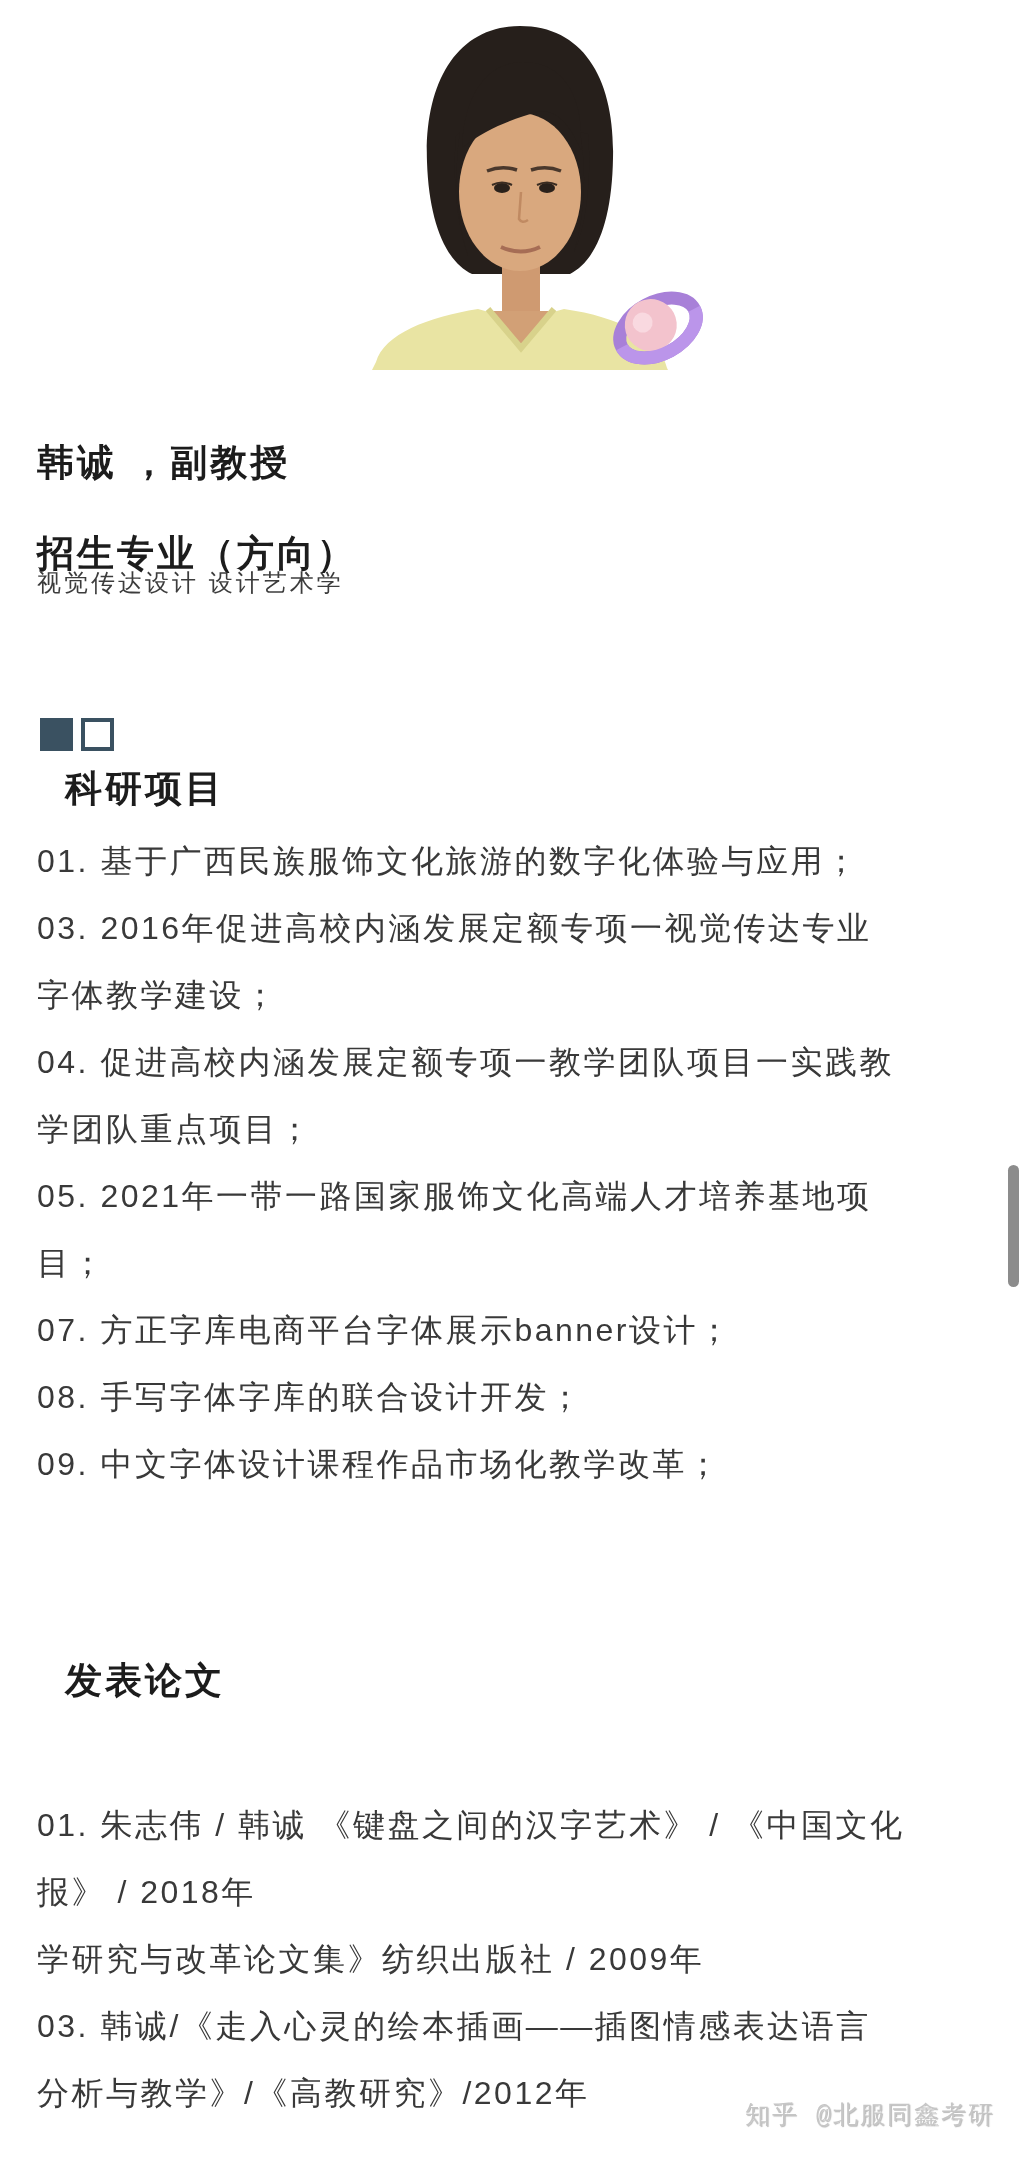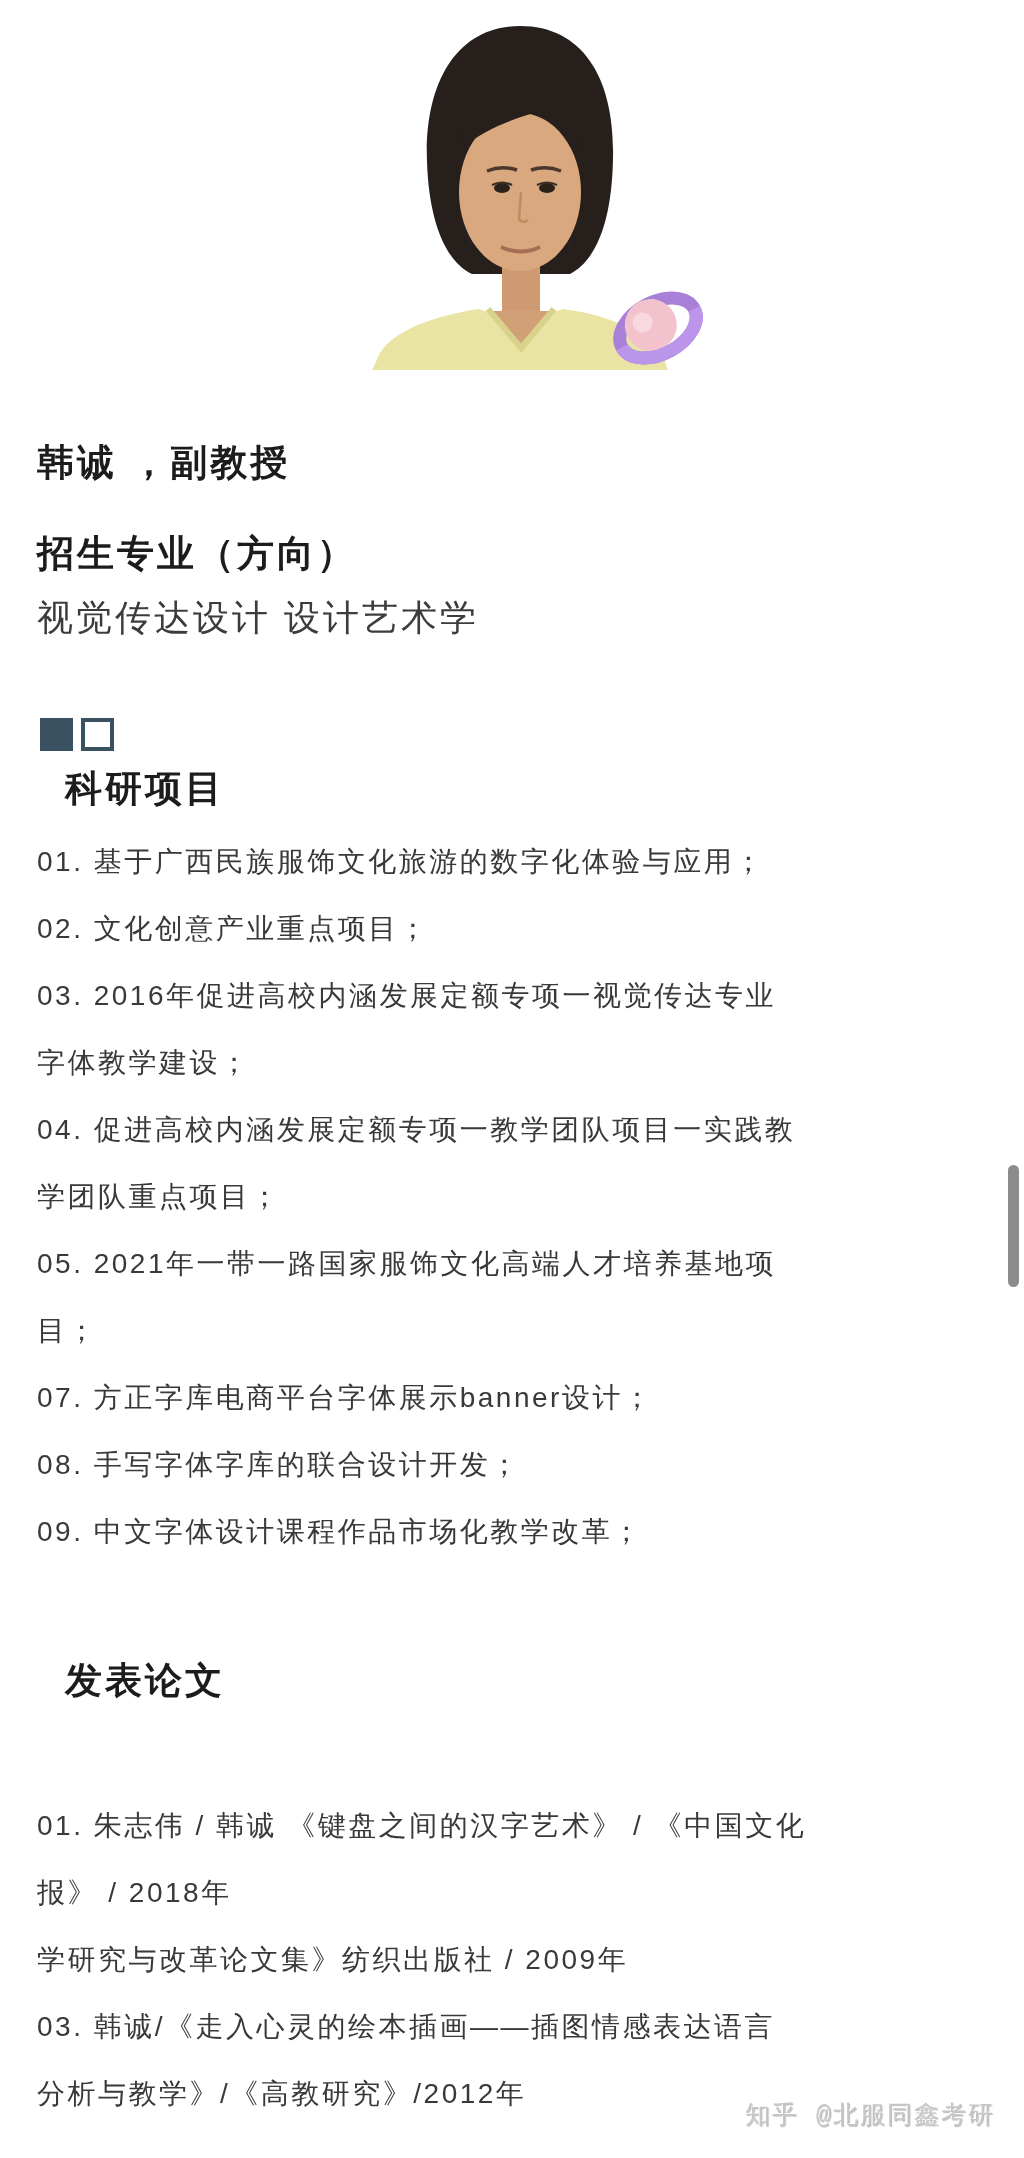--- a/index.html
+++ b/index.html
@@ -10,39 +10,39 @@
   .photo{position:absolute;left:370px;top:20px;width:340px;height:350px;}
   .name{
     position:absolute;left:37px;top:438px;font-size:37px;font-weight:700;
     color:#1c1c1c;letter-spacing:3px;white-space:nowrap;
   }
   .subheading{
     position:absolute;left:37px;top:508px;font-size:37px;font-weight:700;
     color:#1c1c1c;letter-spacing:3px;white-space:nowrap;margin-top:21px;
   }
   .majors{
-    position:absolute;left:37px;top:594px;font-size:36px;font-weight:400;
+    position:absolute;left:37px;top:567px;font-size:24px;font-weight:400;
     color:#3c3c3c;letter-spacing:3px;white-space:nowrap;
   }
   .squares{position:absolute;left:40px;top:718px;display:flex;gap:8px;}
   .sq{width:33px;height:33px;box-sizing:border-box;}
   .sq.filled{background:#3a5161;}
   .sq.outline{border:4px solid #3a5161;background:#ffffff;}
   .heading{
     position:absolute;left:37px;font-size:37px;font-weight:700;color:#1c1c1c;
     letter-spacing:3px;white-space:nowrap;margin-left:28px;
   }
   .heading.projects-h{top:764px;}
   .heading.papers-h{top:1656px;}
   .list{position:absolute;left:37px;width:965px;}
   .list.projects{top:828px;}
   .list.papers{top:1792px;}
   .line{
     height:67px;display:flex;align-items:center;
-    font-size:28px;font-weight:400;color:#393939;letter-spacing:2.5px;
+    font-size:32px;font-weight:400;color:#393939;letter-spacing:2.5px;
     white-space:nowrap;
   }
   .watermark{
     position:absolute;right:29px;top:2098px;font-size:25px;letter-spacing:2px;
     color:#c6c6c6;text-shadow:-1px -1px 0 #ffffff,1px 1px 1px #b9b9b9;
     white-space:nowrap;
     font-family:Liberation Mono, monospace;
   }
   .scrollbar-thumb{
     position:absolute;left:1008px;top:1165px;width:11px;height:122px;
@@ -105,21 +105,20 @@
   <div class="majors">视觉传达设计 设计艺术学</div>
 
   <div class="squares">
     <span class="sq filled"></span>
     <span class="sq outline"></span>
   </div>
 
   <div class="heading projects-h">科研项目</div>
   <div class="list projects">
       <div class="line">01. 基于广西民族服饰文化旅游的数字化体验与应用；</div>
-      <div class="line">02. 文化创意产业重点项目；</div>
       <div class="line">03. 2016年促进高校内涵发展定额专项一视觉传达专业</div>
       <div class="line">字体教学建设；</div>
       <div class="line">04. 促进高校内涵发展定额专项一教学团队项目一实践教</div>
       <div class="line">学团队重点项目；</div>
       <div class="line">05. 2021年一带一路国家服饰文化高端人才培养基地项</div>
       <div class="line">目；</div>
       <div class="line">07. 方正字库电商平台字体展示banner设计；</div>
       <div class="line">08. 手写字体字库的联合设计开发；</div>
       <div class="line">09. 中文字体设计课程作品市场化教学改革；</div>
     </div>

